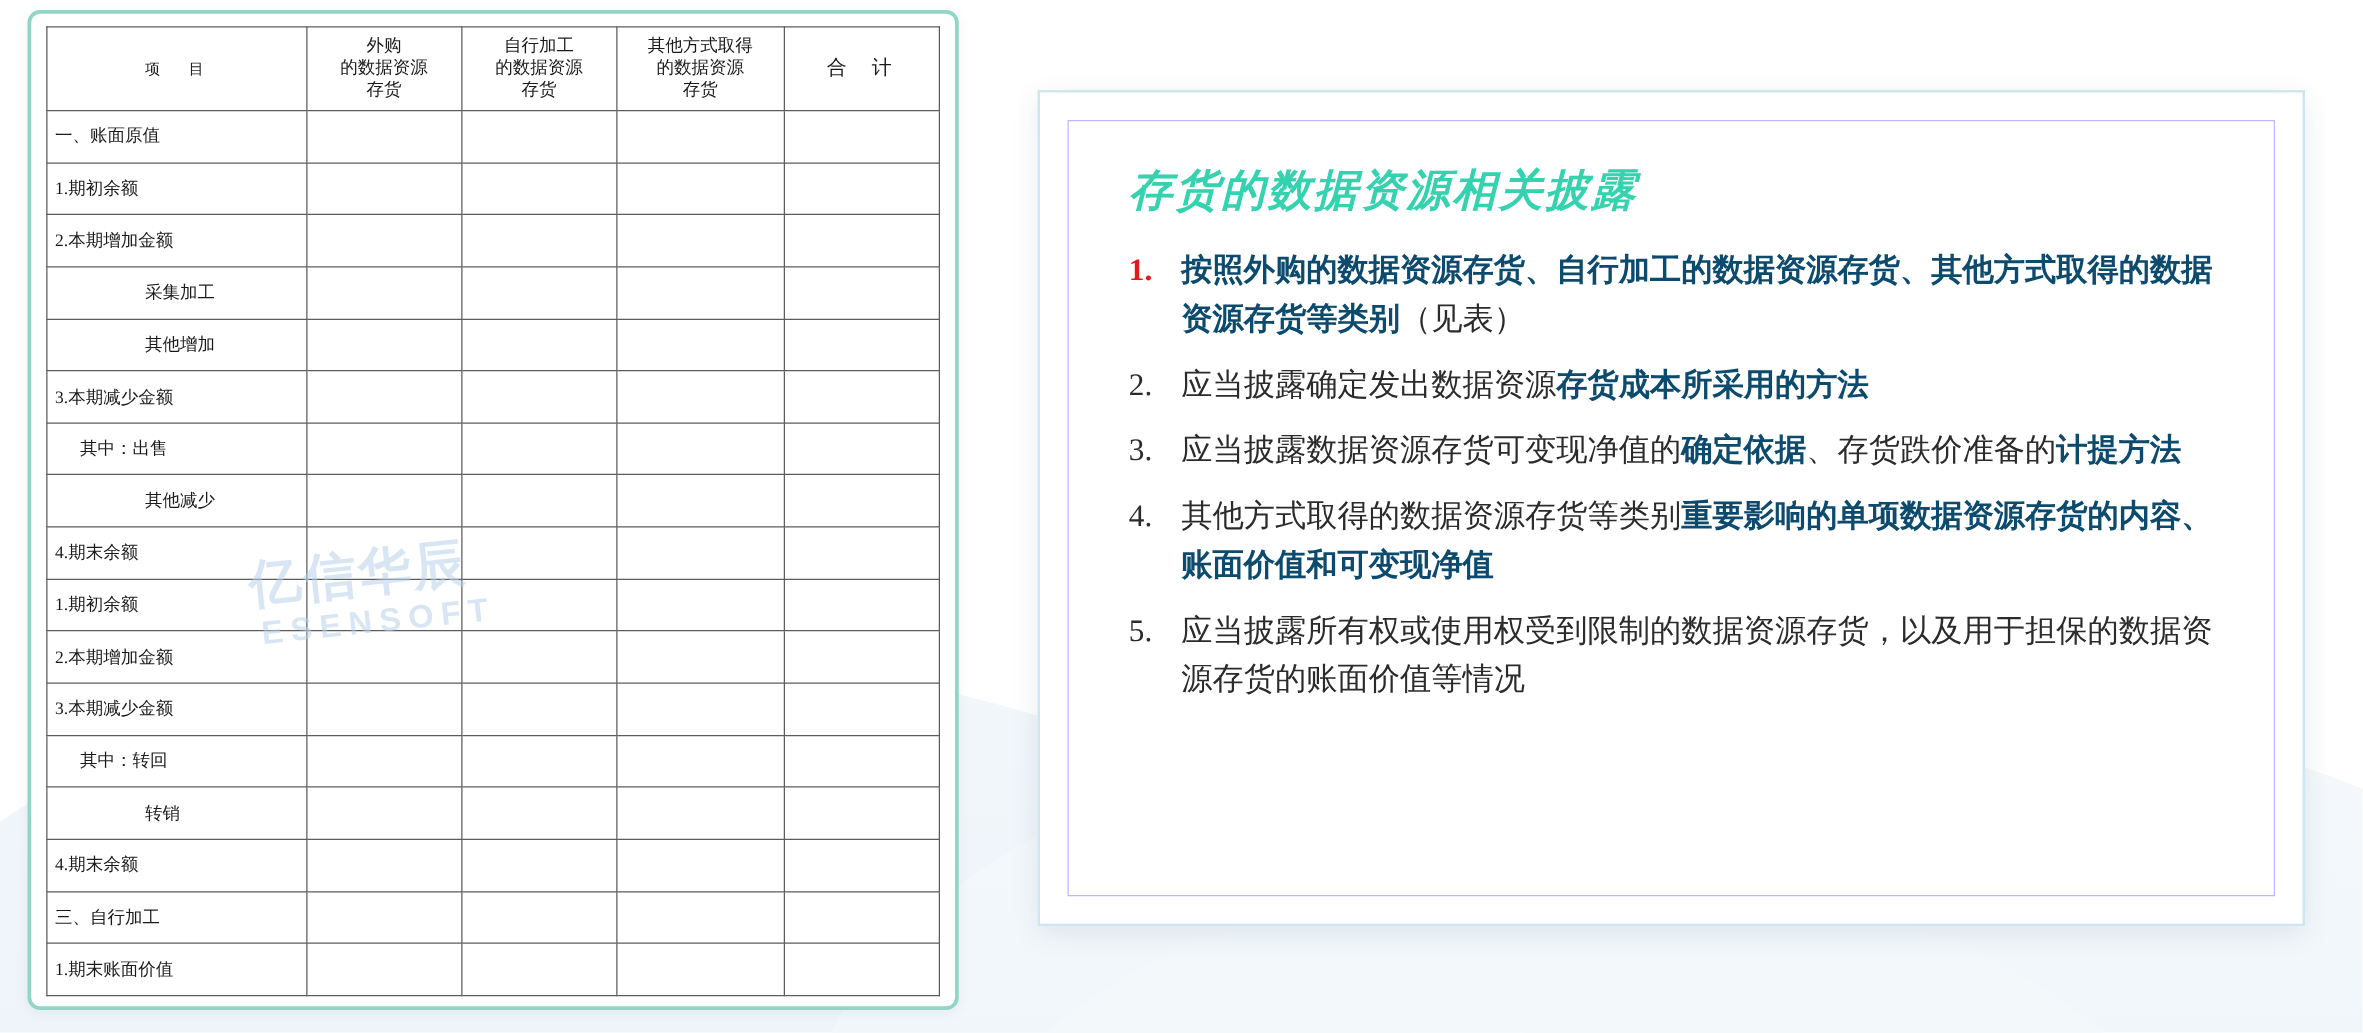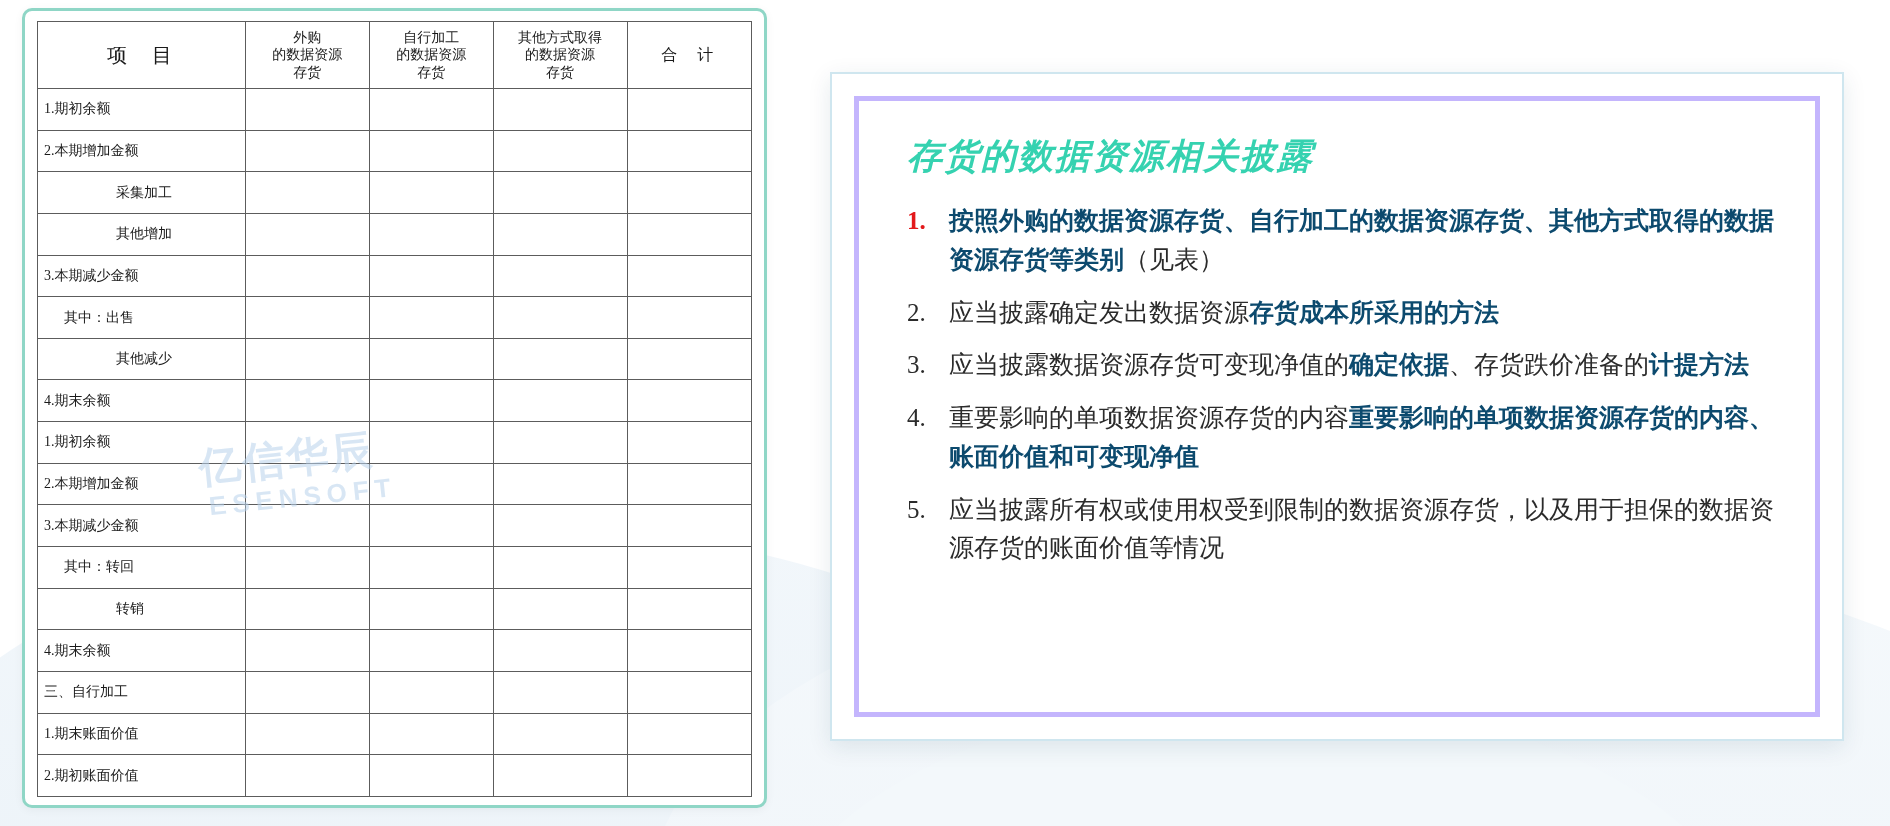--- a/index.html
+++ b/index.html
@@ -80,21 +80,21 @@
     font-size: 14px;
     line-height: 1.22;
     height: 62px;
     text-align: center;
     vertical-align: middle;
     padding: 2px 2px;
   }
   table.fin thead th.item-head {
     letter-spacing: 10px;
     padding-left: 8px;
-    font-size: 20px;
+    font-size: 12px;
   }
   table.fin thead th.total-head {
     letter-spacing: 8px;
     padding-left: 6px;
     font-size: 16px;
   }
   table.fin tbody td {
     height: 28px;
     font-size: 14px;
   }
@@ -125,21 +125,21 @@
     border: 2px solid #cfe6ef;
     box-shadow: 0 6px 22px rgba(20, 60, 80, 0.10);
   }
   .slide-inner {
     position: absolute;
     left: 22px;
     top: 22px;
     right: 22px;
     bottom: 22px;
     background: #ffffff;
-    border: 5px solid #c4b5fd;
+    border: 1px solid #c4b5fd;
     padding: 28px 34px;
     box-sizing: border-box;
   }
   .slide-title {
     color: #35d2b0;
     font-size: 35px;
     font-weight: bold;
     font-style: italic;
     letter-spacing: 2px;
     margin: 4px 0 22px 14px;
@@ -231,20 +231,27 @@
         <th style="width:19%;">
           <div>其他方式取得</div>
           <div>的数据资源</div>
           <div>存货</div>
         </th>
         <th class="total-head" style="width:17%;">合   计</th>
       </tr>
     </thead>
     <tbody id="table-body">
         <tr>
+          <td class="label lvl1">一、账面原值</td>
+          <td class="cell">&nbsp;</td>
+          <td class="cell">&nbsp;</td>
+          <td class="cell">&nbsp;</td>
+          <td class="cell">&nbsp;</td>
+        </tr>
+        <tr>
           <td class="label lvl1">1.期初余额</td>
           <td class="cell">&nbsp;</td>
           <td class="cell">&nbsp;</td>
           <td class="cell">&nbsp;</td>
           <td class="cell">&nbsp;</td>
         </tr>
         <tr>
           <td class="label lvl1">2.本期增加金额</td>
           <td class="cell">&nbsp;</td>
           <td class="cell">&nbsp;</td>
@@ -337,44 +344,37 @@
         </tr>
         <tr class="sep-row">
           <td class="label lvl1">三、自行加工</td>
           <td class="cell">&nbsp;</td>
           <td class="cell">&nbsp;</td>
           <td class="cell">&nbsp;</td>
           <td class="cell">&nbsp;</td>
         </tr>
         <tr>
           <td class="label lvl1">1.期末账面价值</td>
-          <td class="cell">&nbsp;</td>
-          <td class="cell">&nbsp;</td>
-          <td class="cell">&nbsp;</td>
-          <td class="cell">&nbsp;</td>
-        </tr>
-        <tr>
-          <td class="label lvl1">2.期初账面价值</td>
           <td class="cell">&nbsp;</td>
           <td class="cell">&nbsp;</td>
           <td class="cell">&nbsp;</td>
           <td class="cell">&nbsp;</td>
         </tr>
       </tbody>
   </table>
 </div>
 
 <div class="slide-card">
   <div class="slide-inner">
     <div class="slide-title">存货的数据资源相关披露</div>
     <ol class="disclosure" id="disclosure-list">
         <li class="accent-num"><span class="red">按照外购的数据资源存货、自行加工的数据资源存货、其他方式取得的数据资源存货等类别</span><span class="plain">（见表）</span></li>
         <li><span class="plain">应当披露确定发出数据资源</span><span class="red">存货成本所采用的方法</span></li>
         <li><span class="plain">应当披露数据资源存货可变现净值的</span><span class="red">确定依据</span><span class="plain">、存货跌价准备的</span><span class="red">计提方法</span></li>
-        <li><span class="plain">重要影响的单项数据资源存货的内容</span><span class="red">重要影响的单项数据资源存货的内容、账面价值和可变现净值</span></li>
+        <li><span class="plain">其他方式取得的数据资源存货等类别</span><span class="red">重要影响的单项数据资源存货的内容、账面价值和可变现净值</span></li>
         <li><span class="plain">应当披露所有权或使用权受到限制的数据资源存货，以及用于担保的数据资源存货的账面价值等情况</span></li>
       </ol>
   </div>
 </div>
 
 <div class="watermark">
   <div class="wm-cn">亿信华辰</div>
   <div class="wm-en">ESENSOFT</div>
 </div>
 

